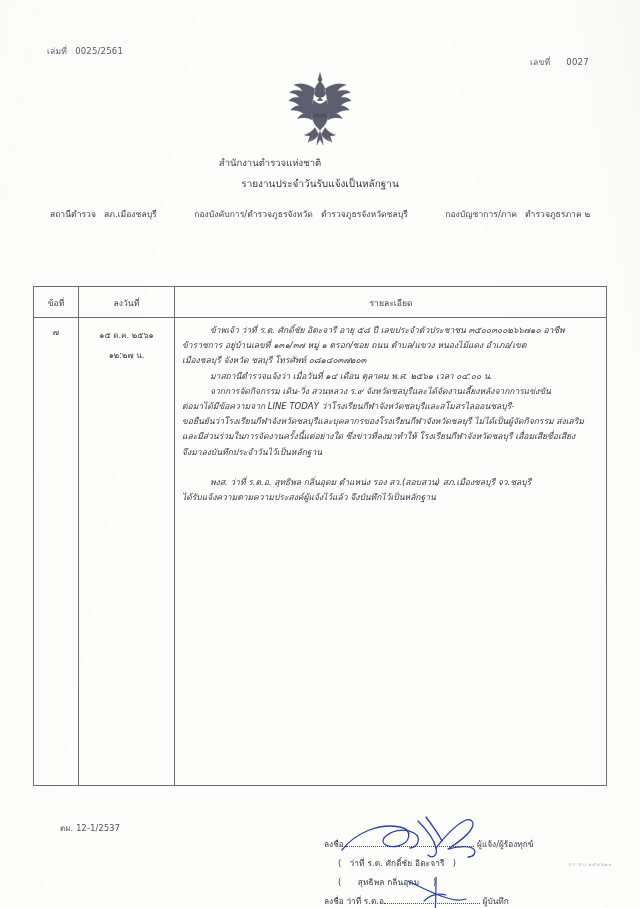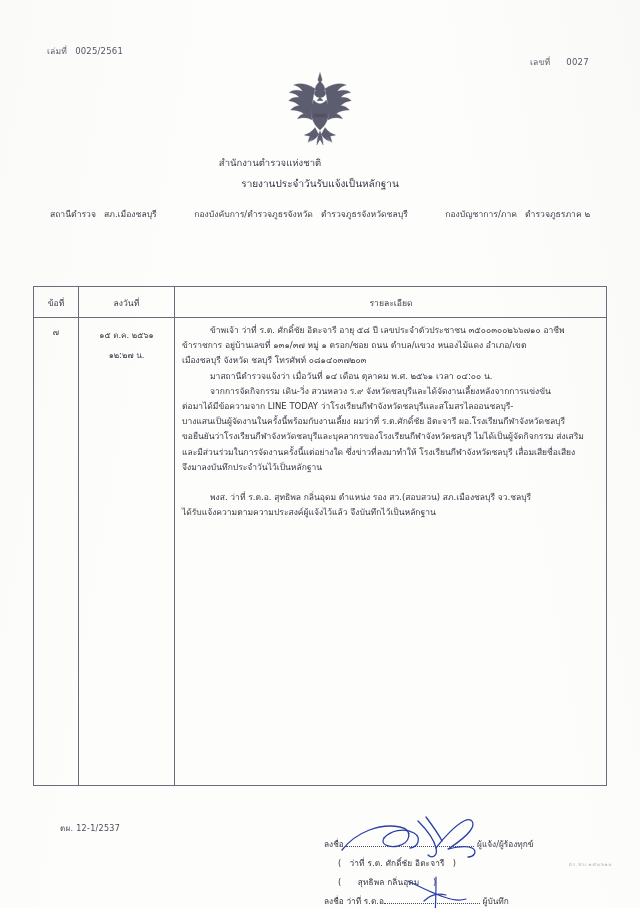--- a/index.html
+++ b/index.html
@@ -148,20 +148,21 @@
     color: #3a3a47;
     line-height: 20px;
   }
   .cell-detail {
     position: absolute;
     left: 148px; top: 36px;
     width: 420px;
     font-size: 8.5px;
     line-height: 15.2px;
     color: #33333f;
+    font-style: italic;
   }
   .cell-detail p { margin: 0; }
   .indent { display: inline-block; width: 28px; }
 
   .para-gap { height: 15.2px; }
 
   
   .sig-block {
     position: absolute;
     left: 290px;
@@ -281,21 +282,20 @@
       <div>๑๒:๒๗ น.</div>
     </div>
 
     <div class="cell-detail">
       <p><span class="indent"></span><span>ข้าพเจ้า  ว่าที่ ร.ต. ศักดิ์ชัย อิตะจารี     อายุ ๕๘   ปี  เลขประจำตัวประชาชน ๓๕๐๐๓๐๐๒๖๖๗๑๐    อาชีพ</span></p>
       <p>ข้าราชการ   อยู่บ้านเลขที่ ๑๓๑/๓๗   หมู่ ๑   ตรอก/ซอย     ถนน     ตำบล/แขวง หนองไม้แดง   อำเภอ/เขต</p>
       <p>เมืองชลบุรี   จังหวัด ชลบุรี   โทรศัพท์ ๐๘๑๔๐๓๗๒๐๓</p>
       <p><span class="indent"></span><span>มาสถานีตำรวจแจ้งว่า  เมื่อวันที่ ๑๔    เดือน ตุลาคม    พ.ศ. ๒๕๖๑    เวลา ๐๔:๐๐    น.</span></p>
       <p><span class="indent"></span><span>จากการจัดกิจกรรม เดิน-วิ่ง สวนหลวง ร.๙ จังหวัดชลบุรีและได้จัดงานเลี้ยงหลังจากการแข่งขัน</span></p>
       <p>ต่อมาได้มีข้อความจาก LINE TODAY ว่าโรงเรียนกีฬาจังหวัดชลบุรีและสโมสรไลออนชลบุรี-</p>
-      <p>บางแสนเป็นผู้จัดงานในครั้งนี้พร้อมกับงานเลี้ยง ผมว่าที่ ร.ต.ศักดิ์ชัย อิตะจารี ผอ.โรงเรียนกีฬาจังหวัดชลบุรี</p>
       <p>ขอยืนยันว่าโรงเรียนกีฬาจังหวัดชลบุรีและบุคลากรของโรงเรียนกีฬาจังหวัดชลบุรี ไม่ได้เป็นผู้จัดกิจกรรม ส่งเสริม</p>
       <p>และมีส่วนร่วมในการจัดงานครั้งนี้แต่อย่างใด ซึ่งข่าวที่ลงมาทำให้ โรงเรียนกีฬาจังหวัดชลบุรี เสื่อมเสียชื่อเสียง</p>
       <p>จึงมาลงบันทึกประจำวันไว้เป็นหลักฐาน</p>
       <div class="para-gap"></div>
       <p><span class="indent"></span><span>พงส. ว่าที่ ร.ต.อ. สุทธิพล กลิ่นอุดม    ตำแหน่ง รอง สว.(สอบสวน) สภ.เมืองชลบุรี จว.ชลบุรี</span></p>
       <p>ได้รับแจ้งความตามความประสงค์ผู้แจ้งไว้แล้ว จึงบันทึกไว้เป็นหลักฐาน</p>
     </div>
 
     <div class="sig-block">
 

